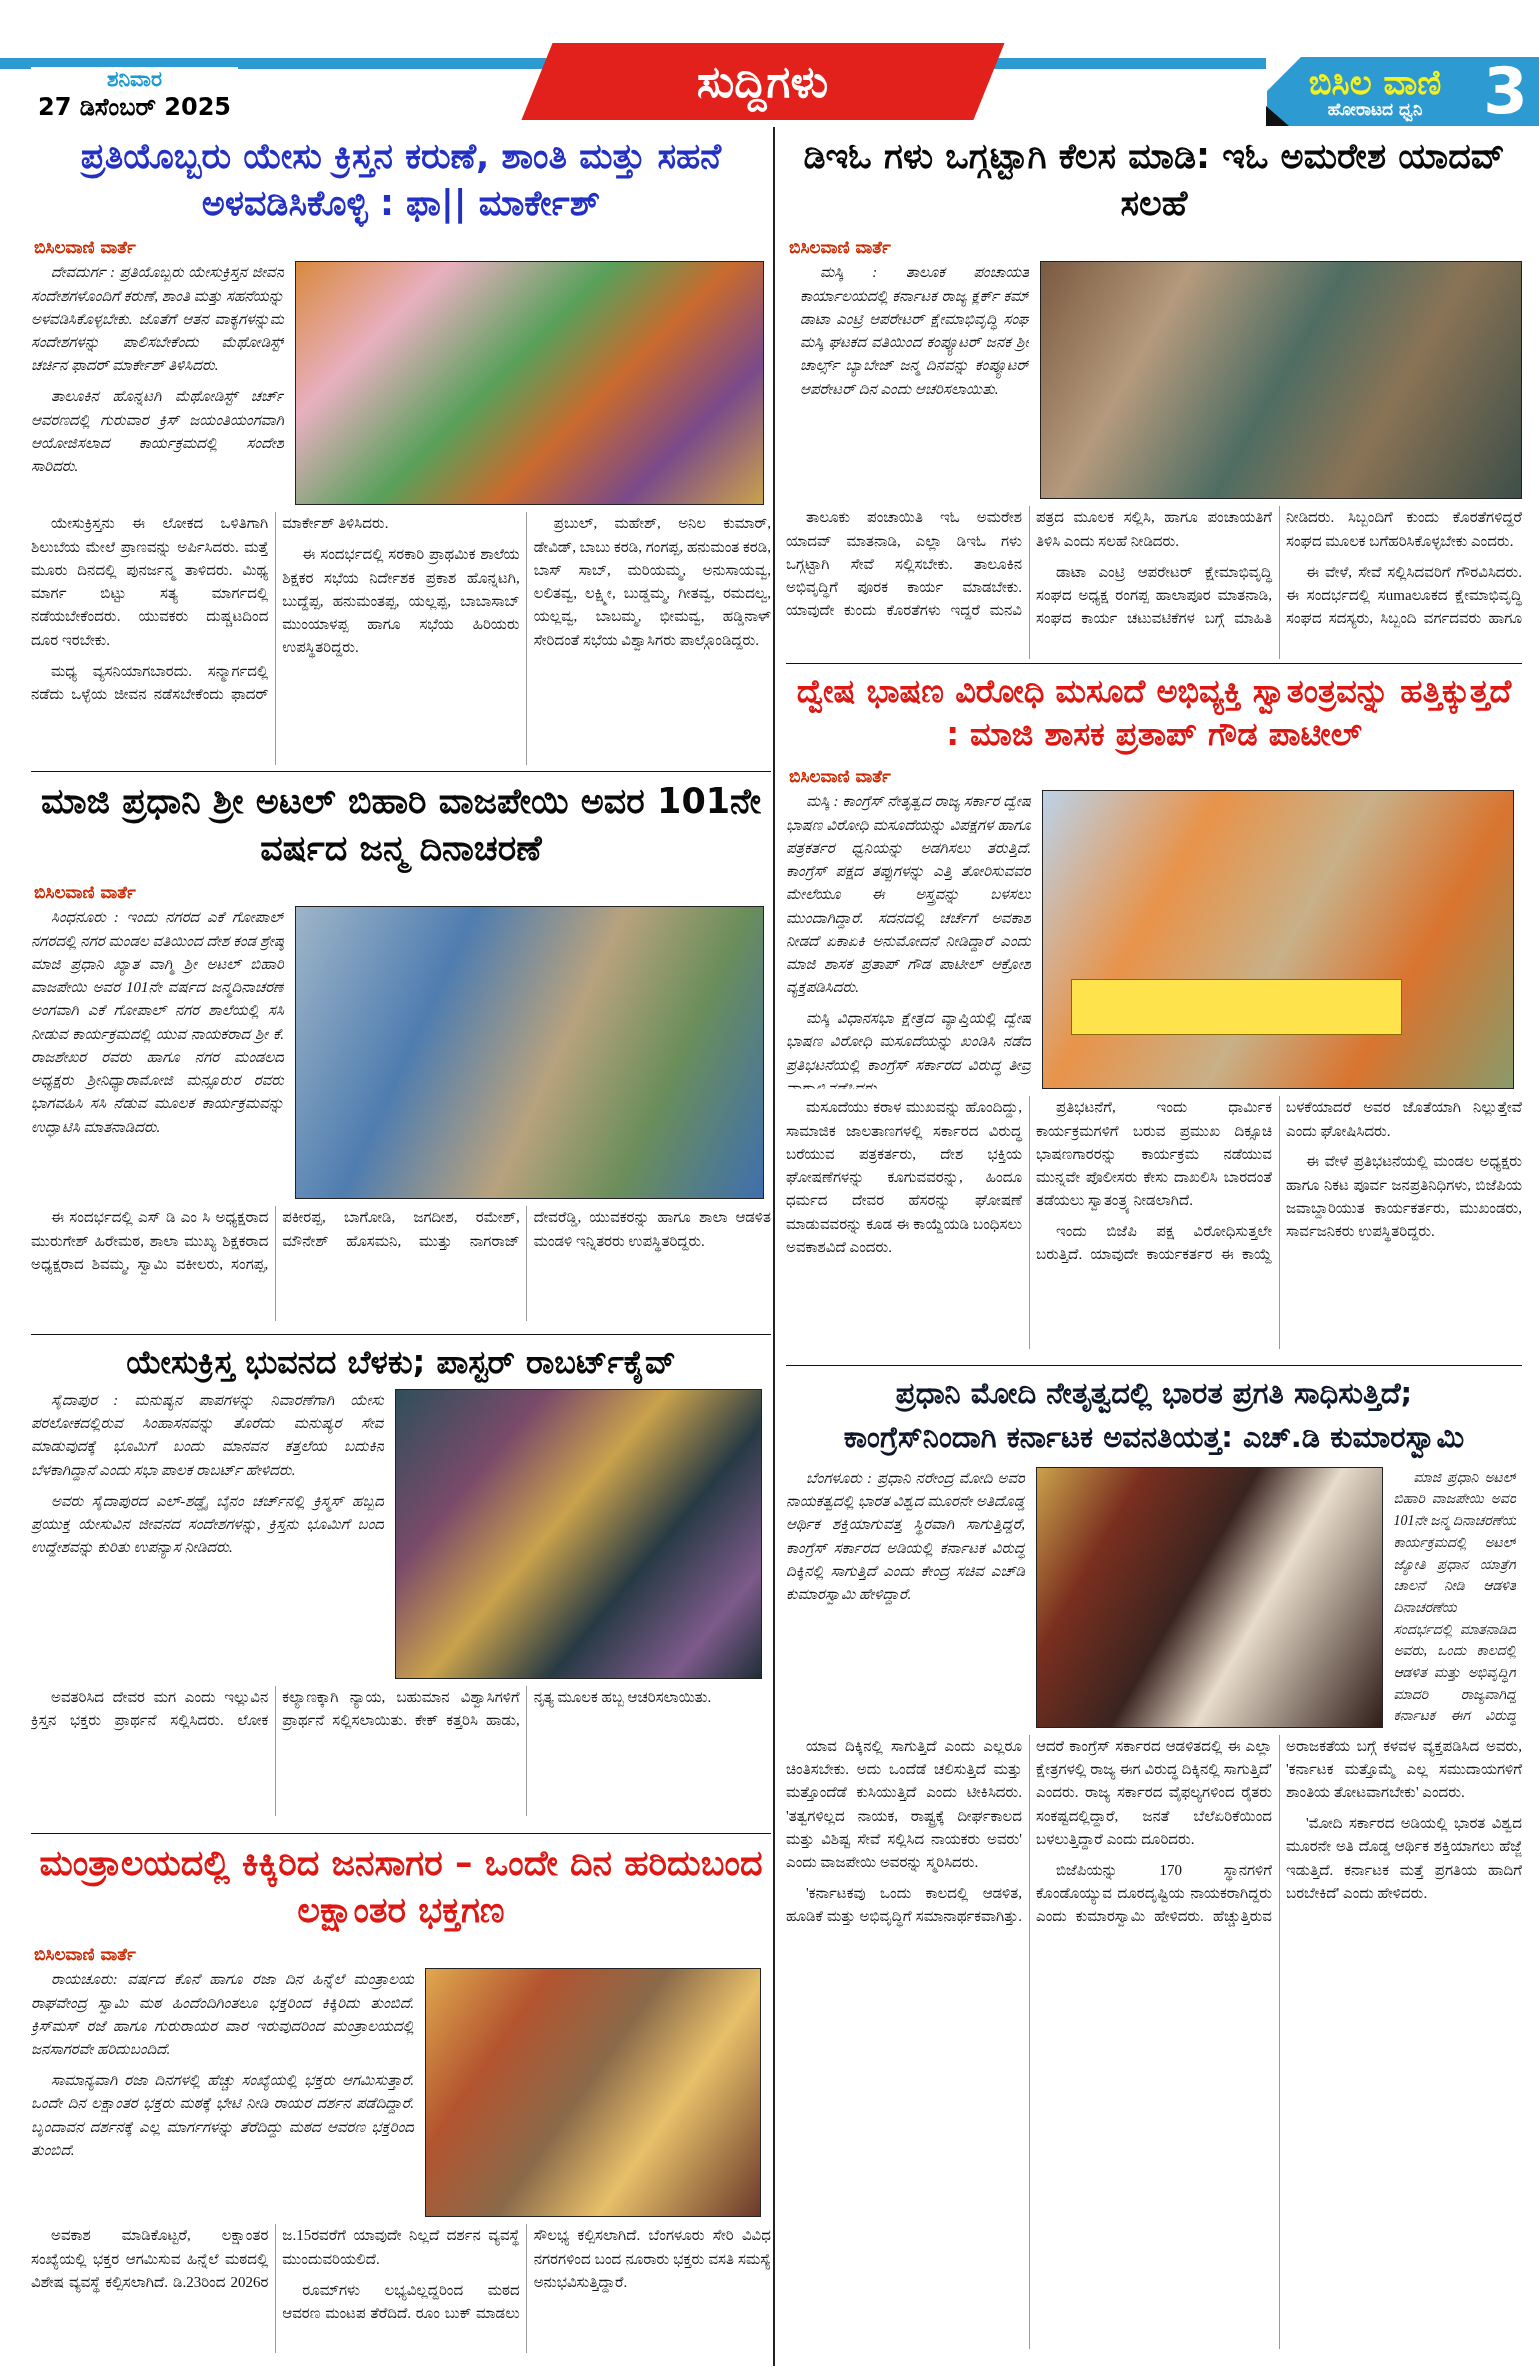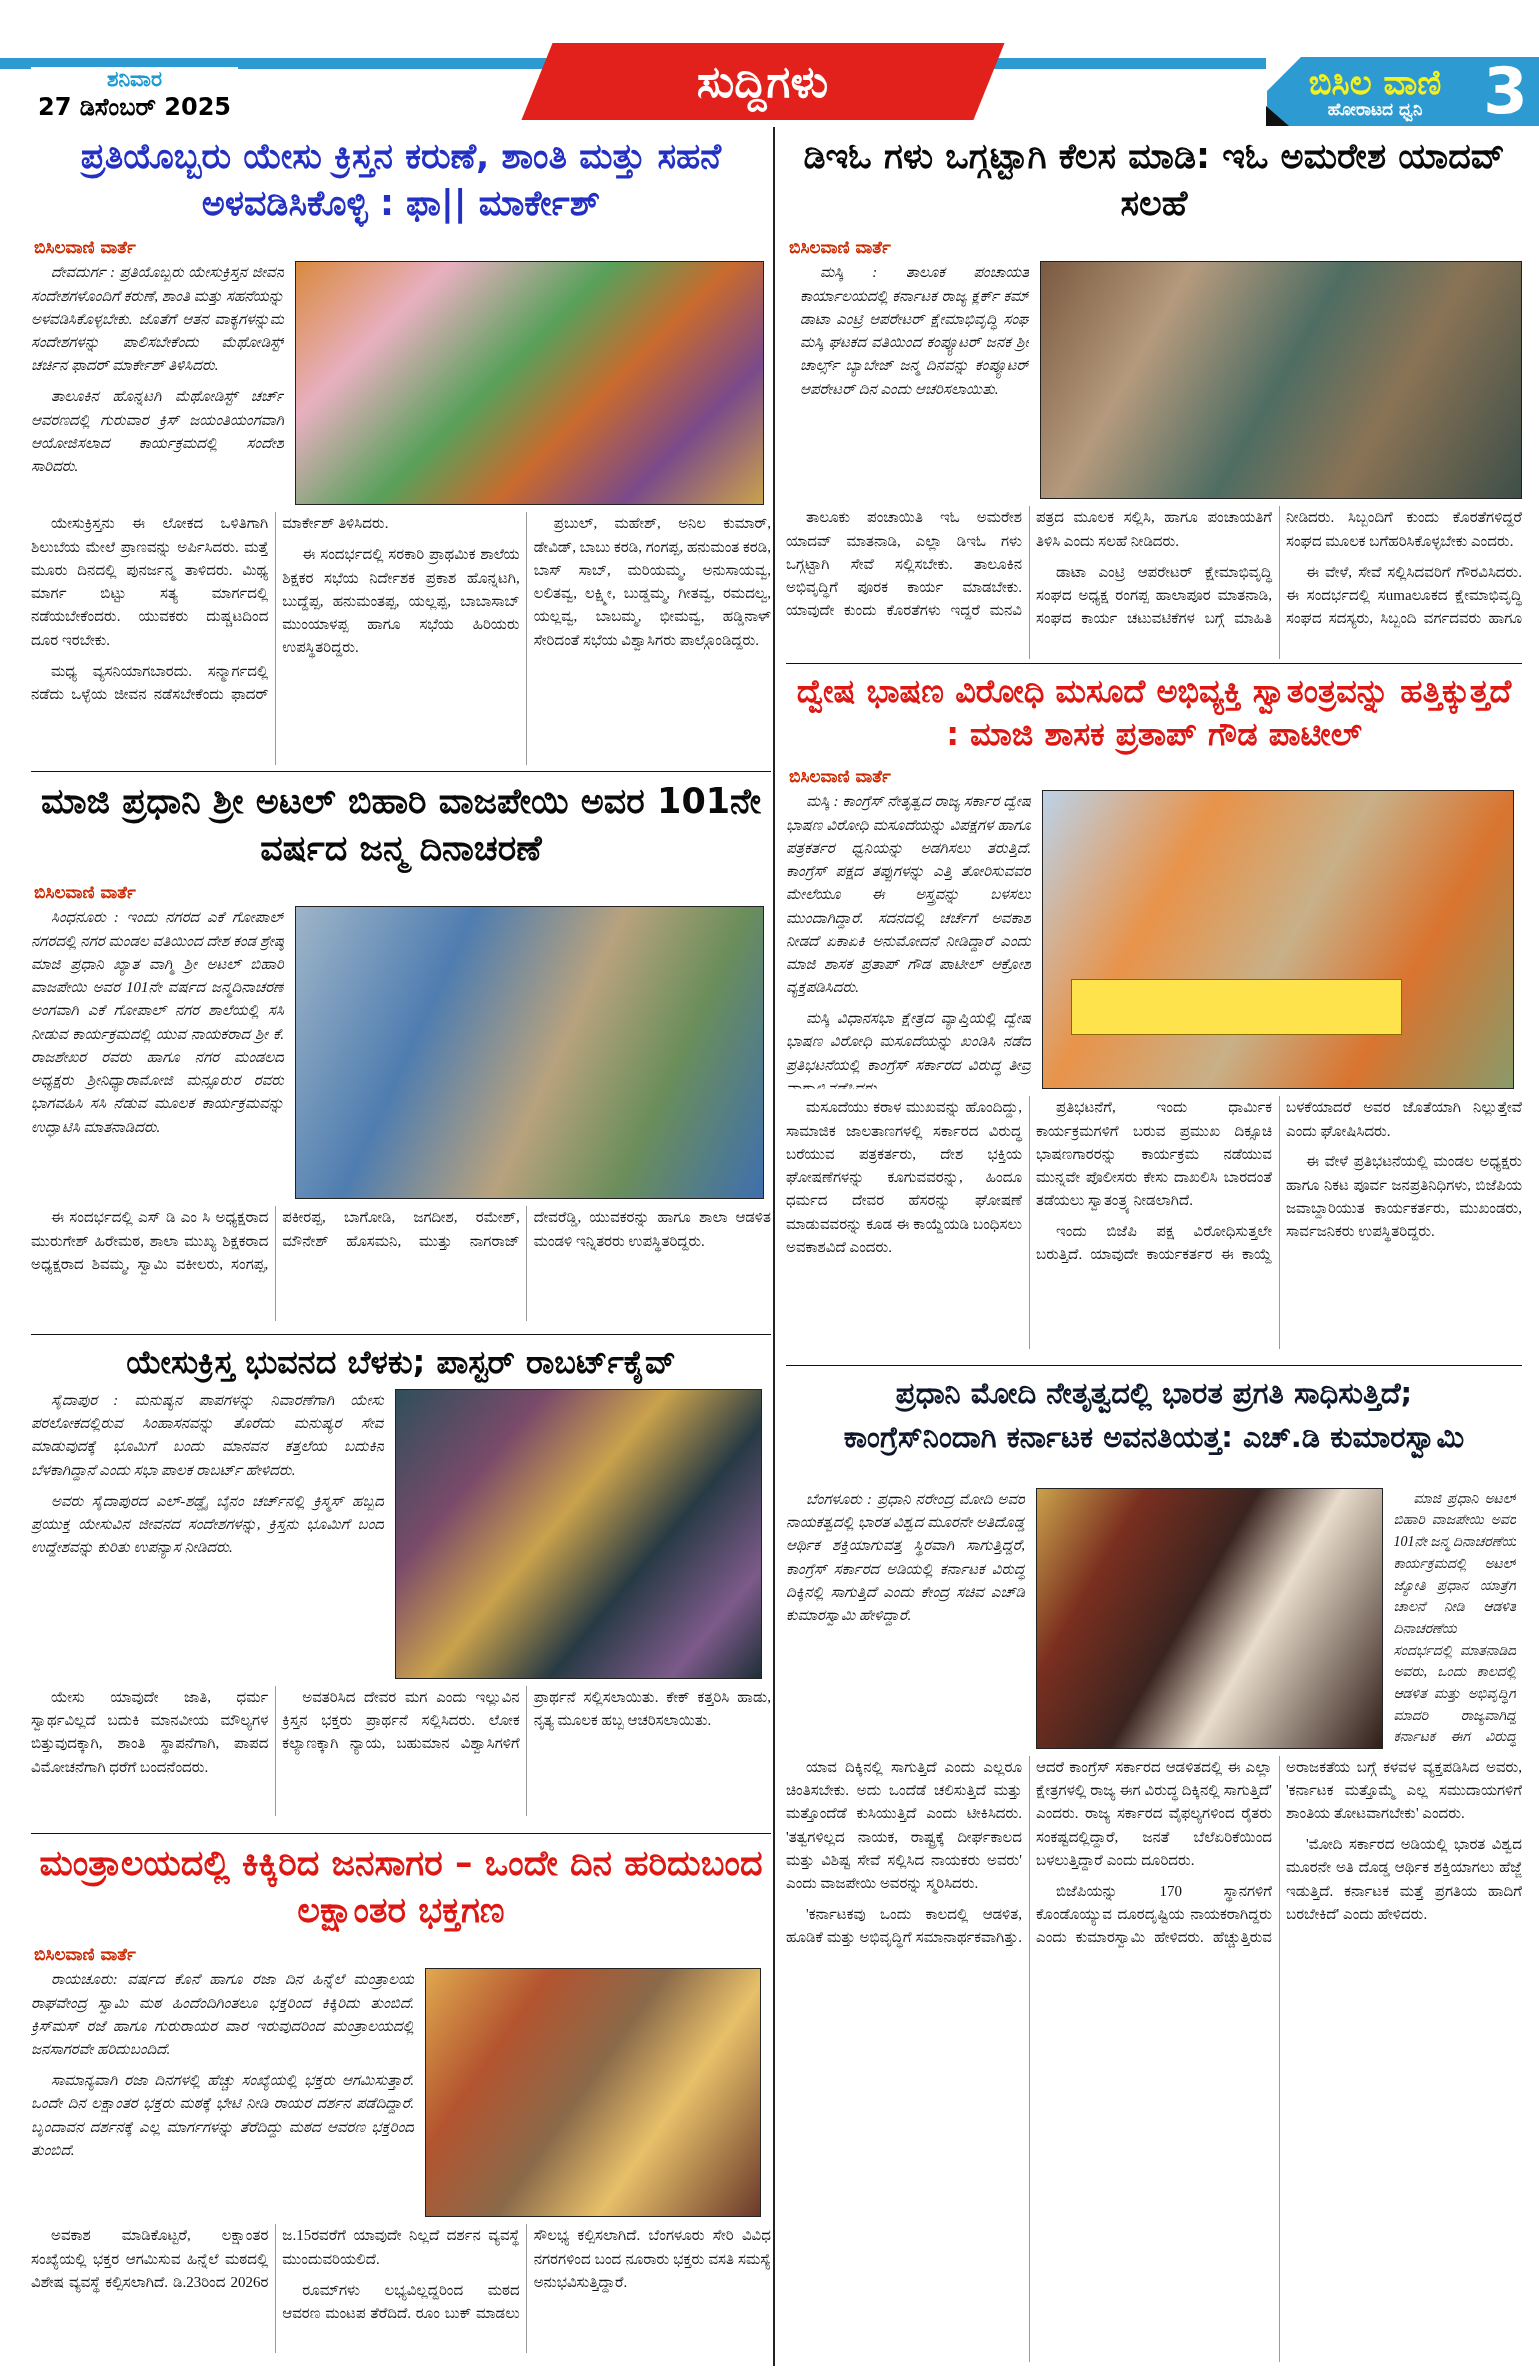--- a/index.html
+++ b/index.html
@@ -120,21 +120,20 @@
   <div class="article hr-sep" style="left:31px;top:1334px;width:740px;height:495px;">
     <div class="headline h-black" style="font-size:32px;padding-bottom:4.6px;">ಯೇಸುಕ್ರಿಸ್ತ ಭುವನದ ಬೆಳಕು; ಪಾಸ್ಟರ್ ರಾಬರ್ಟ್‌ಕೈವ್</div>
     <div class="row" style="height:290px;">
       <div class="bodycol" style="width:353px;height:290px;column-count:1;">
         <p>ಸೈದಾಪುರ : ಮನುಷ್ಯನ ಪಾಪಗಳನ್ನು ನಿವಾರಣೆಗಾಗಿ ಯೇಸು ಪರಲೋಕದಲ್ಲಿರುವ ಸಿಂಹಾಸನವನ್ನು ತೊರೆದು ಮನುಷ್ಯರ ಸೇವೆ ಮಾಡುವುದಕ್ಕೆ ಭೂಮಿಗೆ ಬಂದು ಮಾನವನ ಕತ್ತಲೆಯ ಬದುಕಿನ ಬೆಳಕಾಗಿದ್ದಾನೆ ಎಂದು ಸಭಾ ಪಾಲಕ ರಾಬರ್ಟ್ ಹೇಳಿದರು.</p>
         <p>ಅವರು ಸೈದಾಪುರದ ಎಲ್-ಶಡ್ಡೈ ಬೈನಂ ಚರ್ಚ್‌ನಲ್ಲಿ ಕ್ರಿಸ್ಮಸ್ ಹಬ್ಬದ ಪ್ರಯುಕ್ತ ಯೇಸುವಿನ ಜೀವನದ ಸಂದೇಶಗಳನ್ನು, ಕ್ರಿಸ್ತನು ಭೂಮಿಗೆ ಬಂದ ಉದ್ದೇಶವನ್ನು ಕುರಿತು ಉಪನ್ಯಾಸ ನೀಡಿದರು.</p>
       </div>
       <div class="photo ph-a5" style="width:367px;height:290px;"></div>
     </div>
     <div class="cols3" style="height:130px;">
-      <p>ಯೇಸು ಯಾವುದೇ ಜಾತಿ, ಧರ್ಮ ಸ್ವಾರ್ಥವಿಲ್ಲದೆ ಬದುಕಿ ಮಾನವೀಯ ಮೌಲ್ಯಗಳ ಬಿತ್ತುವುದಕ್ಕಾಗಿ, ಶಾಂತಿ ಸ್ಥಾಪನೆಗಾಗಿ, ಪಾಪದ ವಿಮೋಚನೆಗಾಗಿ ಧರೆಗೆ ಬಂದನೆಂದರು.</p>
       <p>ಅವತರಿಸಿದ ದೇವರ ಮಗ ಎಂದು ಇಲ್ಲುವಿನ ಕ್ರಿಸ್ತನ ಭಕ್ತರು ಪ್ರಾರ್ಥನೆ ಸಲ್ಲಿಸಿದರು. ಲೋಕ ಕಲ್ಯಾಣಕ್ಕಾಗಿ ನ್ಯಾಯ, ಬಹುಮಾನ ವಿಶ್ವಾಸಿಗಳಿಗೆ ಪ್ರಾರ್ಥನೆ ಸಲ್ಲಿಸಲಾಯಿತು. ಕೇಕ್ ಕತ್ತರಿಸಿ ಹಾಡು, ನೃತ್ಯ ಮೂಲಕ ಹಬ್ಬ ಆಚರಿಸಲಾಯಿತು.</p>
     </div>
   </div>
 
   <div class="article hr-sep" style="left:31px;top:1833px;width:740px;height:529px;">
     <div class="headline h-red" style="font-size:35px;">ಮಂತ್ರಾಲಯದಲ್ಲಿ ಕಿಕ್ಕಿರಿದ ಜನಸಾಗರ – ಒಂದೇ ದಿನ ಹರಿದುಬಂದ ಲಕ್ಷಾಂತರ ಭಕ್ತಗಣ</div>
     <div class="byline">ಬಿಸಿಲವಾಣಿ ವಾರ್ತೆ</div>
     <div class="row" style="height:249px;">
       <div class="bodycol" style="width:383px;height:249px;">
         <p>ರಾಯಚೂರು: ವರ್ಷದ ಕೊನೆ ಹಾಗೂ ರಜಾ ದಿನ ಹಿನ್ನೆಲೆ ಮಂತ್ರಾಲಯ ರಾಘವೇಂದ್ರ ಸ್ವಾಮಿ ಮಠ ಹಿಂದೆಂದಿಗಿಂತಲೂ ಭಕ್ತರಿಂದ ಕಿಕ್ಕಿರಿದು ತುಂಬಿದೆ. ಕ್ರಿಸ್‌ಮಸ್ ರಜೆ ಹಾಗೂ ಗುರುರಾಯರ ವಾರ ಇರುವುದರಿಂದ ಮಂತ್ರಾಲಯದಲ್ಲಿ ಜನಸಾಗರವೇ ಹರಿದುಬಂದಿದೆ.</p>
@@ -182,21 +181,21 @@
       <p>ಇಂದು ಬಿಜೆಪಿ ಪಕ್ಷ ವಿರೋಧಿಸುತ್ತಲೇ ಬರುತ್ತಿದೆ. ಯಾವುದೇ ಕಾರ್ಯಕರ್ತರ ಈ ಕಾಯ್ದೆ ಬಳಕೆಯಾದರೆ ಅವರ ಜೊತೆಯಾಗಿ ನಿಲ್ಲುತ್ತೇವೆ ಎಂದು ಘೋಷಿಸಿದರು.</p>
       <p>ಈ ವೇಳೆ ಪ್ರತಿಭಟನೆಯಲ್ಲಿ ಮಂಡಲ ಅಧ್ಯಕ್ಷರು ಹಾಗೂ ನಿಕಟ ಪೂರ್ವ ಜನಪ್ರತಿನಿಧಿಗಳು, ಬಿಜೆಪಿಯ ಜವಾಬ್ದಾರಿಯುತ ಕಾರ್ಯಕರ್ತರು, ಮುಖಂಡರು, ಸಾರ್ವಜನಿಕರು ಉಪಸ್ಥಿತರಿದ್ದರು.</p>
     </div>
   </div>
 
   <div class="article hr-sep" style="left:786px;top:1365px;width:736px;height:997px;">
     <div class="headline h-black-sm">
       <div>ಪ್ರಧಾನಿ ಮೋದಿ ನೇತೃತ್ವದಲ್ಲಿ ಭಾರತ ಪ್ರಗತಿ ಸಾಧಿಸುತ್ತಿದೆ;</div>
       <div>ಕಾಂಗ್ರೆಸ್‌ನಿಂದಾಗಿ ಕರ್ನಾಟಕ ಅವನತಿಯತ್ತ: ಎಚ್.ಡಿ ಕುಮಾರಸ್ವಾಮಿ</div>
     </div>
-    <div class="row" style="height:261px;margin-top:21px;">
+    <div class="row" style="height:261px;margin-top:0;">
       <div class="bodycol" style="width:239px;height:261px;">
         <p>ಬೆಂಗಳೂರು : ಪ್ರಧಾನಿ ನರೇಂದ್ರ ಮೋದಿ ಅವರ ನಾಯಕತ್ವದಲ್ಲಿ ಭಾರತ ವಿಶ್ವದ ಮೂರನೇ ಅತಿದೊಡ್ಡ ಆರ್ಥಿಕ ಶಕ್ತಿಯಾಗುವತ್ತ ಸ್ಥಿರವಾಗಿ ಸಾಗುತ್ತಿದ್ದರೆ, ಕಾಂಗ್ರೆಸ್ ಸರ್ಕಾರದ ಅಡಿಯಲ್ಲಿ ಕರ್ನಾಟಕ ವಿರುದ್ಧ ದಿಕ್ಕಿನಲ್ಲಿ ಸಾಗುತ್ತಿದೆ ಎಂದು ಕೇಂದ್ರ ಸಚಿವ ಎಚ್‌ಡಿ ಕುಮಾರಸ್ವಾಮಿ ಹೇಳಿದ್ದಾರೆ.</p>
       </div>
       <div class="photo ph-a6" style="width:347px;height:261px;"></div>
       <div class="bodycol" style="width:123px;height:261px;font-size:14px;">
         <p>ಮಾಜಿ ಪ್ರಧಾನಿ ಅಟಲ್ ಬಿಹಾರಿ ವಾಜಪೇಯಿ ಅವರ 101ನೇ ಜನ್ಮ ದಿನಾಚರಣೆಯ ಕಾರ್ಯಕ್ರಮದಲ್ಲಿ ಅಟಲ್ ಜ್ಯೋತಿ ಪ್ರಧಾನ ಯಾತ್ರೆಗೆ ಚಾಲನೆ ನೀಡಿ ಆಡಳಿತ ದಿನಾಚರಣೆಯ ಸಂದರ್ಭದಲ್ಲಿ ಮಾತನಾಡಿದ ಅವರು, ಒಂದು ಕಾಲದಲ್ಲಿ ಆಡಳಿತ ಮತ್ತು ಅಭಿವೃದ್ಧಿಗೆ ಮಾದರಿ ರಾಜ್ಯವಾಗಿದ್ದ ಕರ್ನಾಟಕ ಈಗ ವಿರುದ್ಧ ದಿಕ್ಕಿನಲ್ಲಿ ಸಾಗುತ್ತಿದೆ ಎಂದು ಹೇಳಿದ್ದಾರೆ.</p>
       </div>
     </div>
     <div class="cols3" style="height:614px;">
       <p>ಯಾವ ದಿಕ್ಕಿನಲ್ಲಿ ಸಾಗುತ್ತಿದೆ ಎಂದು ಎಲ್ಲರೂ ಚಿಂತಿಸಬೇಕು. ಅದು ಒಂದೆಡೆ ಚಲಿಸುತ್ತಿದೆ ಮತ್ತು ಮತ್ತೊಂದೆಡೆ ಕುಸಿಯುತ್ತಿದೆ ಎಂದು ಟೀಕಿಸಿದರು. 'ತತ್ವಗಳಿಲ್ಲದ ನಾಯಕ, ರಾಷ್ಟ್ರಕ್ಕೆ ದೀರ್ಘಕಾಲದ ಮತ್ತು ವಿಶಿಷ್ಟ ಸೇವೆ ಸಲ್ಲಿಸಿದ ನಾಯಕರು ಅವರು' ಎಂದು ವಾಜಪೇಯಿ ಅವರನ್ನು ಸ್ಮರಿಸಿದರು.</p>

